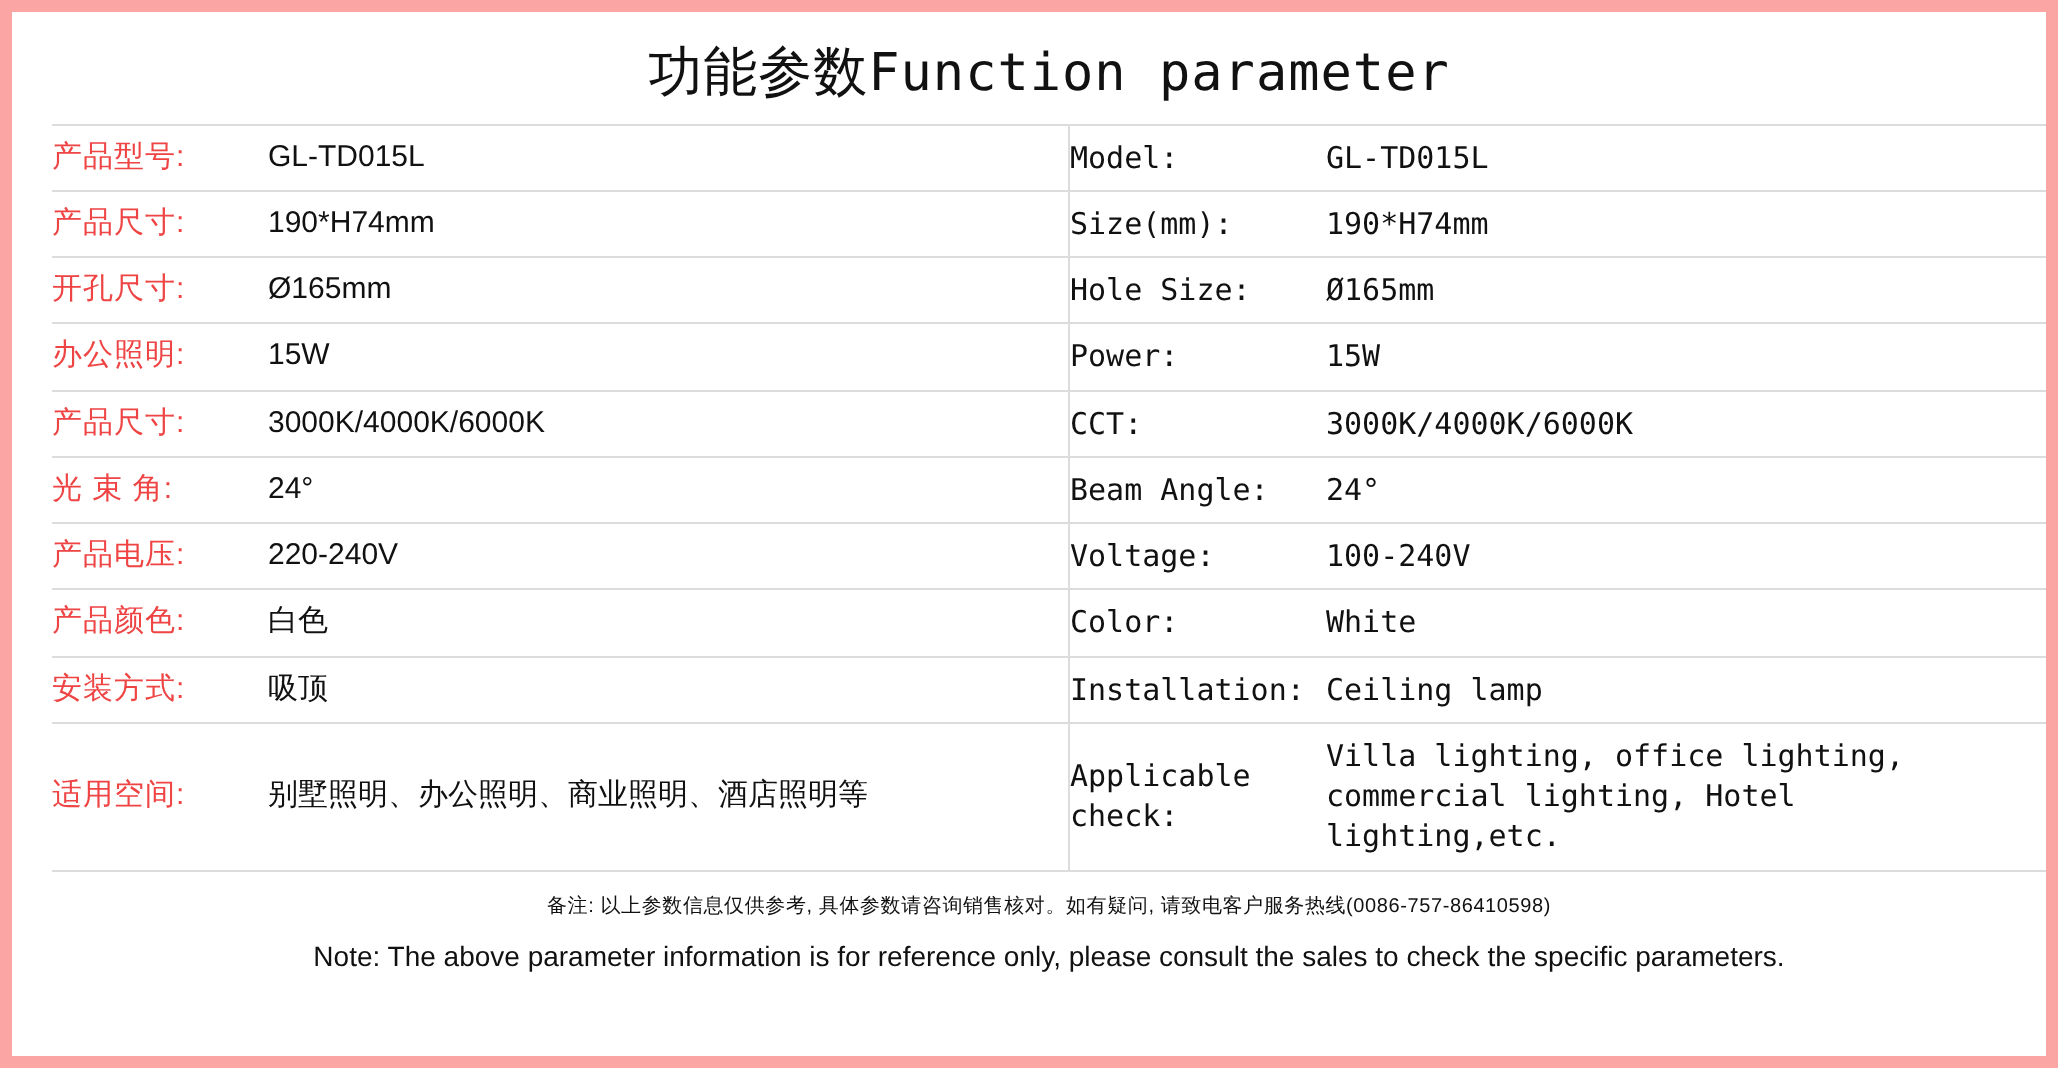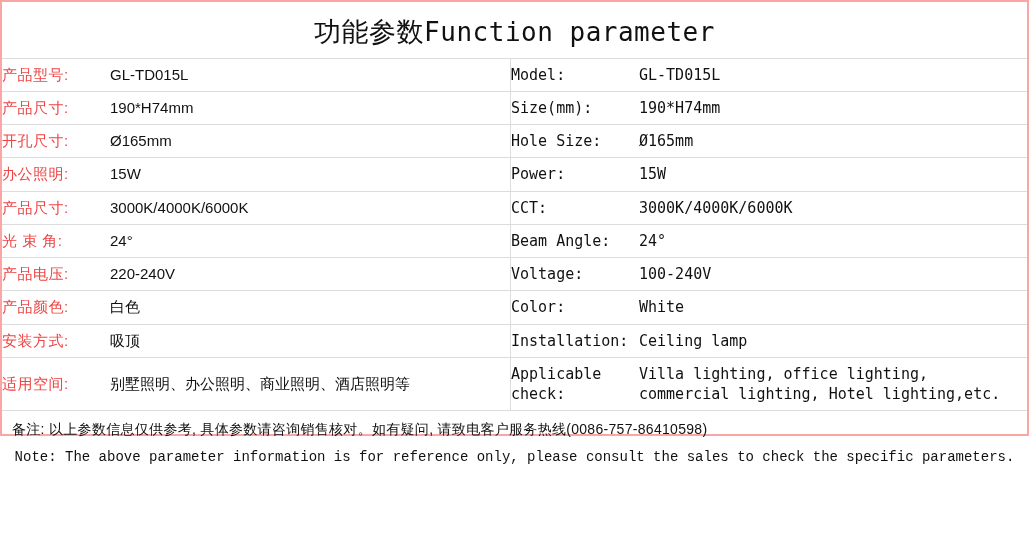--- a/index.html
+++ b/index.html
@@ -10,23 +10,24 @@
     width: 1029px;
     height: 534px;
     background: #ffffff;
     font-family: "Liberation Sans", sans-serif;
     color: #1a1a1a;
     overflow: hidden;
   }
   .page {
     position: relative;
     width: 1029px;
-    height: 436px;
+    height: 534px;
     box-sizing: border-box;
-    border: 2px solid #fca5a5;
+    border: 6px solid #fca5a5;
+    padding-left: 20px;
   }
   .title {
     text-align: center;
     font-family: "Liberation Sans", sans-serif;
     font-size: 27px;
     line-height: 1.1;
     padding-top: 16px;
     padding-bottom: 10px;
     letter-spacing: 0.5px;
     color: #111;
@@ -77,29 +78,29 @@
     padding-right: 14px;
   }
   .vline {
     border-left: 1px solid #dcdcdc;
     margin-top: 18px;
   }
   .notes {
     padding: 10px 10px 0 10px;
   }
   .note-cn {
-    text-align: left;
+    text-align: center;
     font-family: "Liberation Sans", sans-serif;
-    font-size: 14px;
+    font-size: 10px;
     color: #111;
     letter-spacing: 0.3px;
     padding-bottom: 8px;
   }
   .note-en {
-    font-family: Liberation Mono, monospace;
+    font-family: Liberation Sans, sans-serif;
     font-size: 14px;
     color: #111;
     text-align: center;
     line-height: 1.45;
   }
   .note-en .l2 {
     display: block;
     padding-left: 18px;
   }
   .wrap2 {

